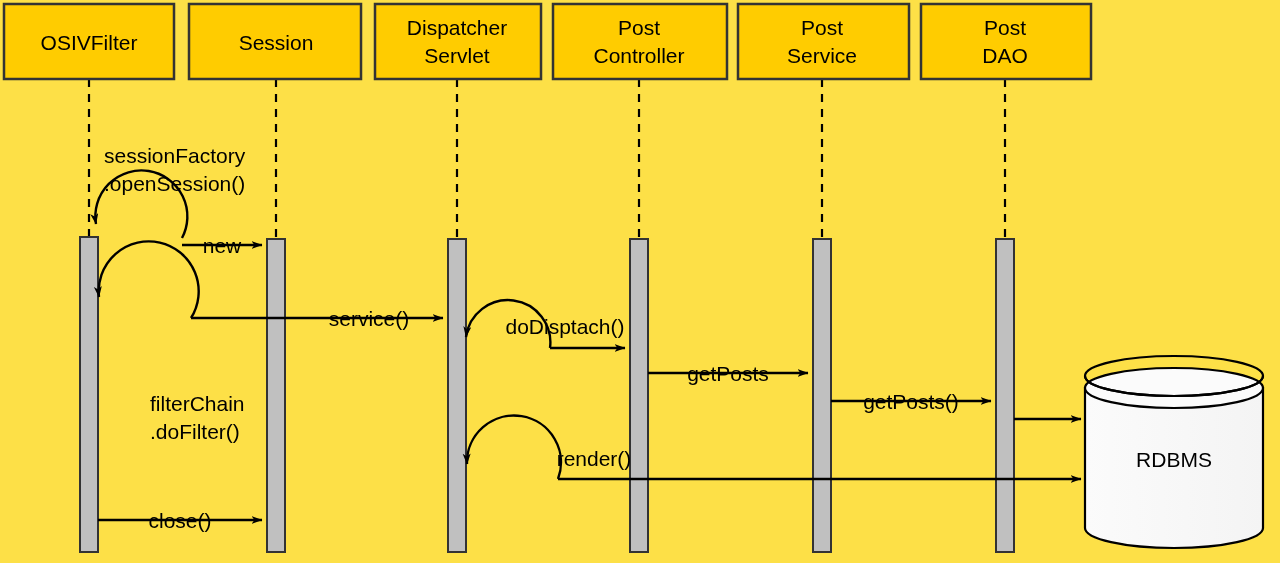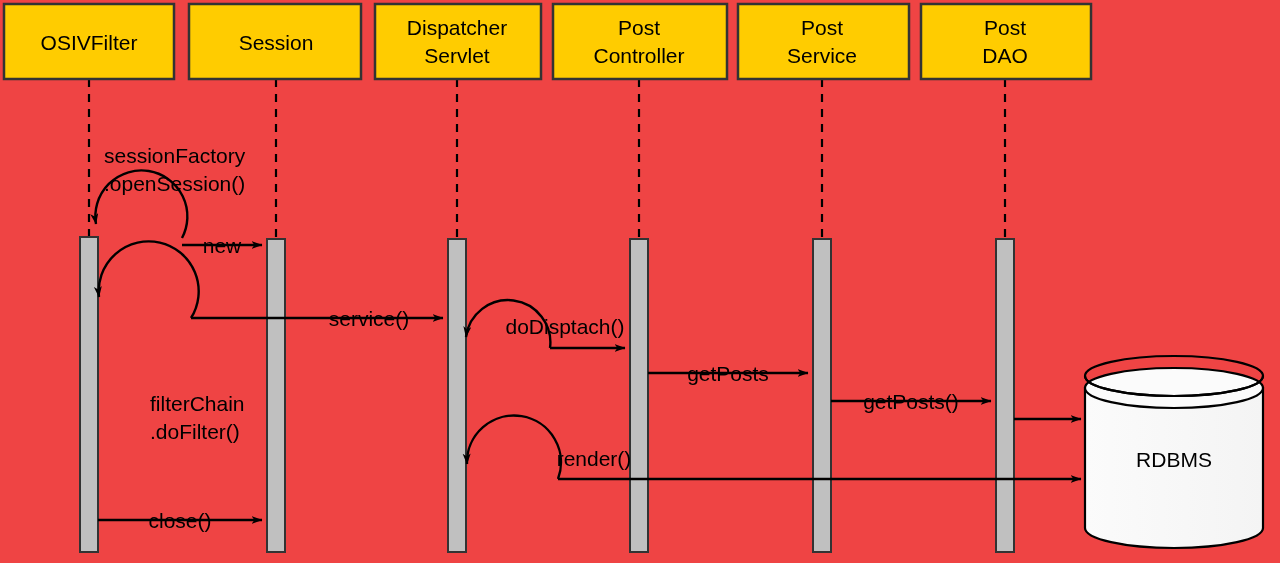--- a/index.html
+++ b/index.html
@@ -1,17 +1,17 @@
 <!DOCTYPE html>
 <html><head>
 <meta charset="utf-8">
 <style>
   html,body{margin:0;padding:0;background:#ffffff;}
   body{font-family:"Liberation Sans",sans-serif;}
-  #stage{position:relative;width:1280px;height:563px;overflow:hidden;background:#ef4444;}
+  #stage{position:relative;width:1280px;height:563px;overflow:hidden;background:#fde047;}
   #stage svg{display:block;}
   .lane-label{font-family:"Liberation Sans",sans-serif;font-size:21px;fill:#000;text-anchor:middle;}
   .msg-label{font-family:"Liberation Sans",sans-serif;font-size:21px;fill:#000;}
   .db-label{font-family:"Liberation Sans",sans-serif;font-size:21px;fill:#000;text-anchor:middle;}
 </style>
 </head>
 <body>
 
 <div id="stage">
   <svg width="1280" height="563" viewBox="0 0 1280 563" xmlns="http://www.w3.org/2000/svg">

